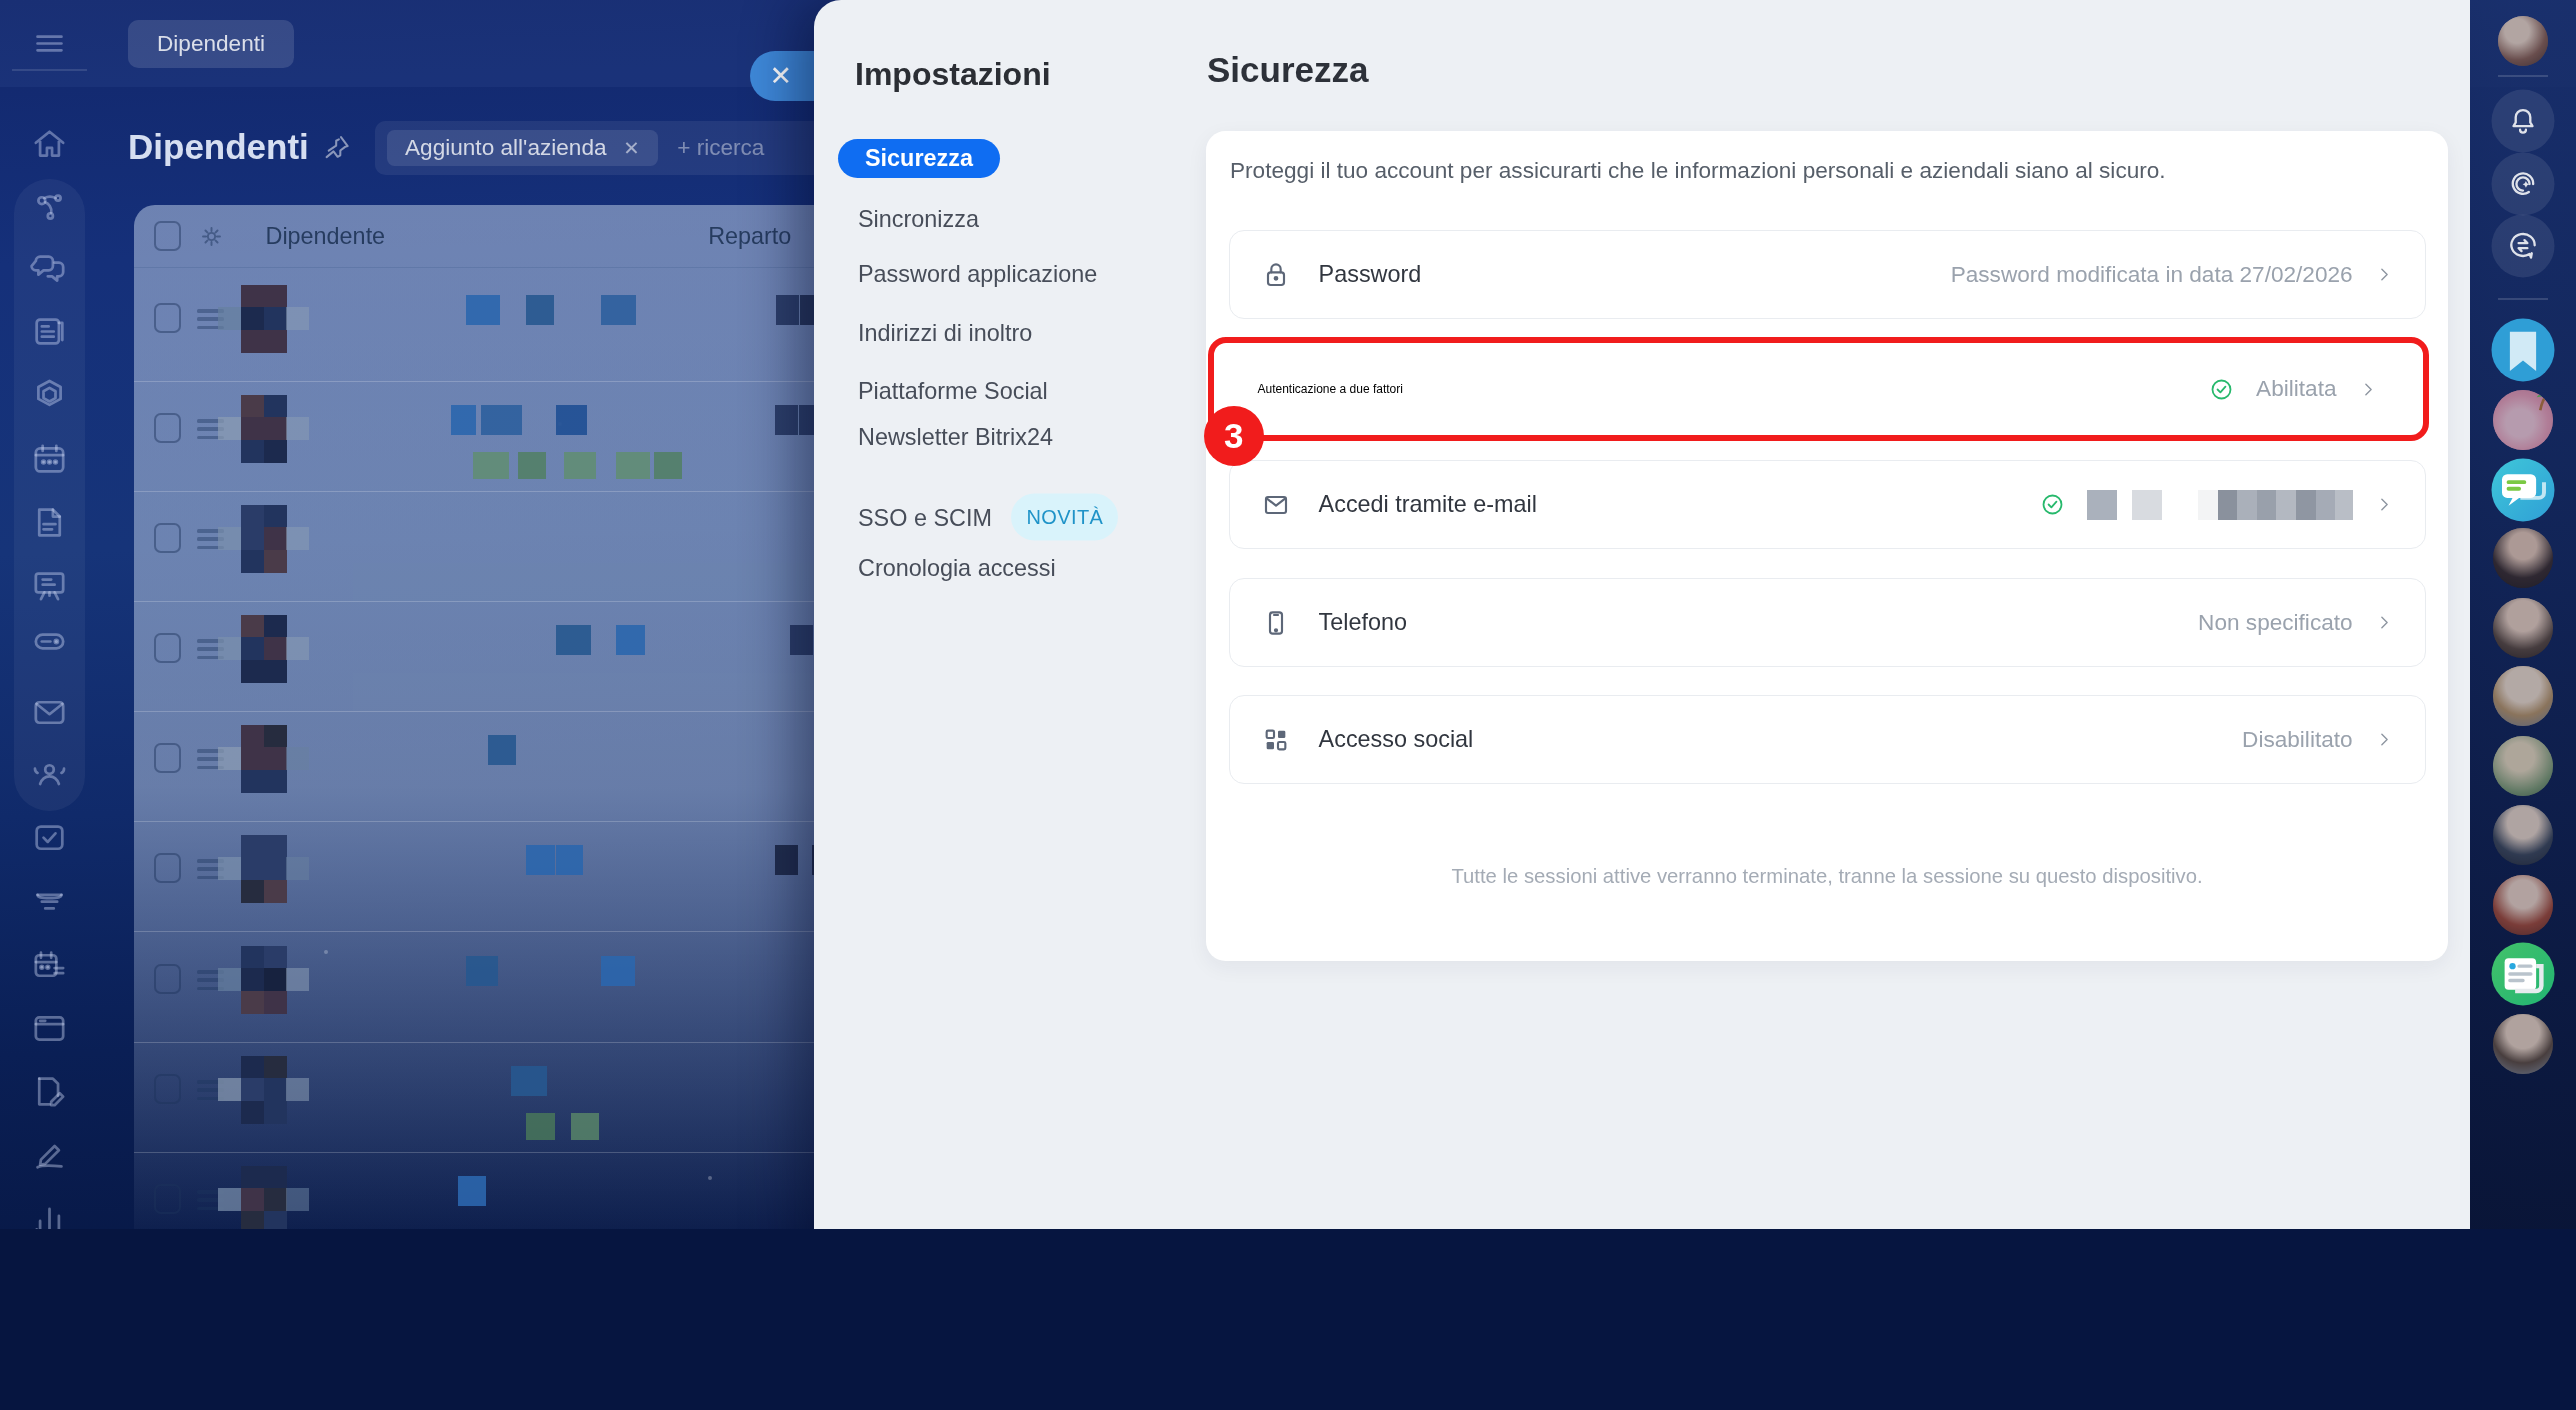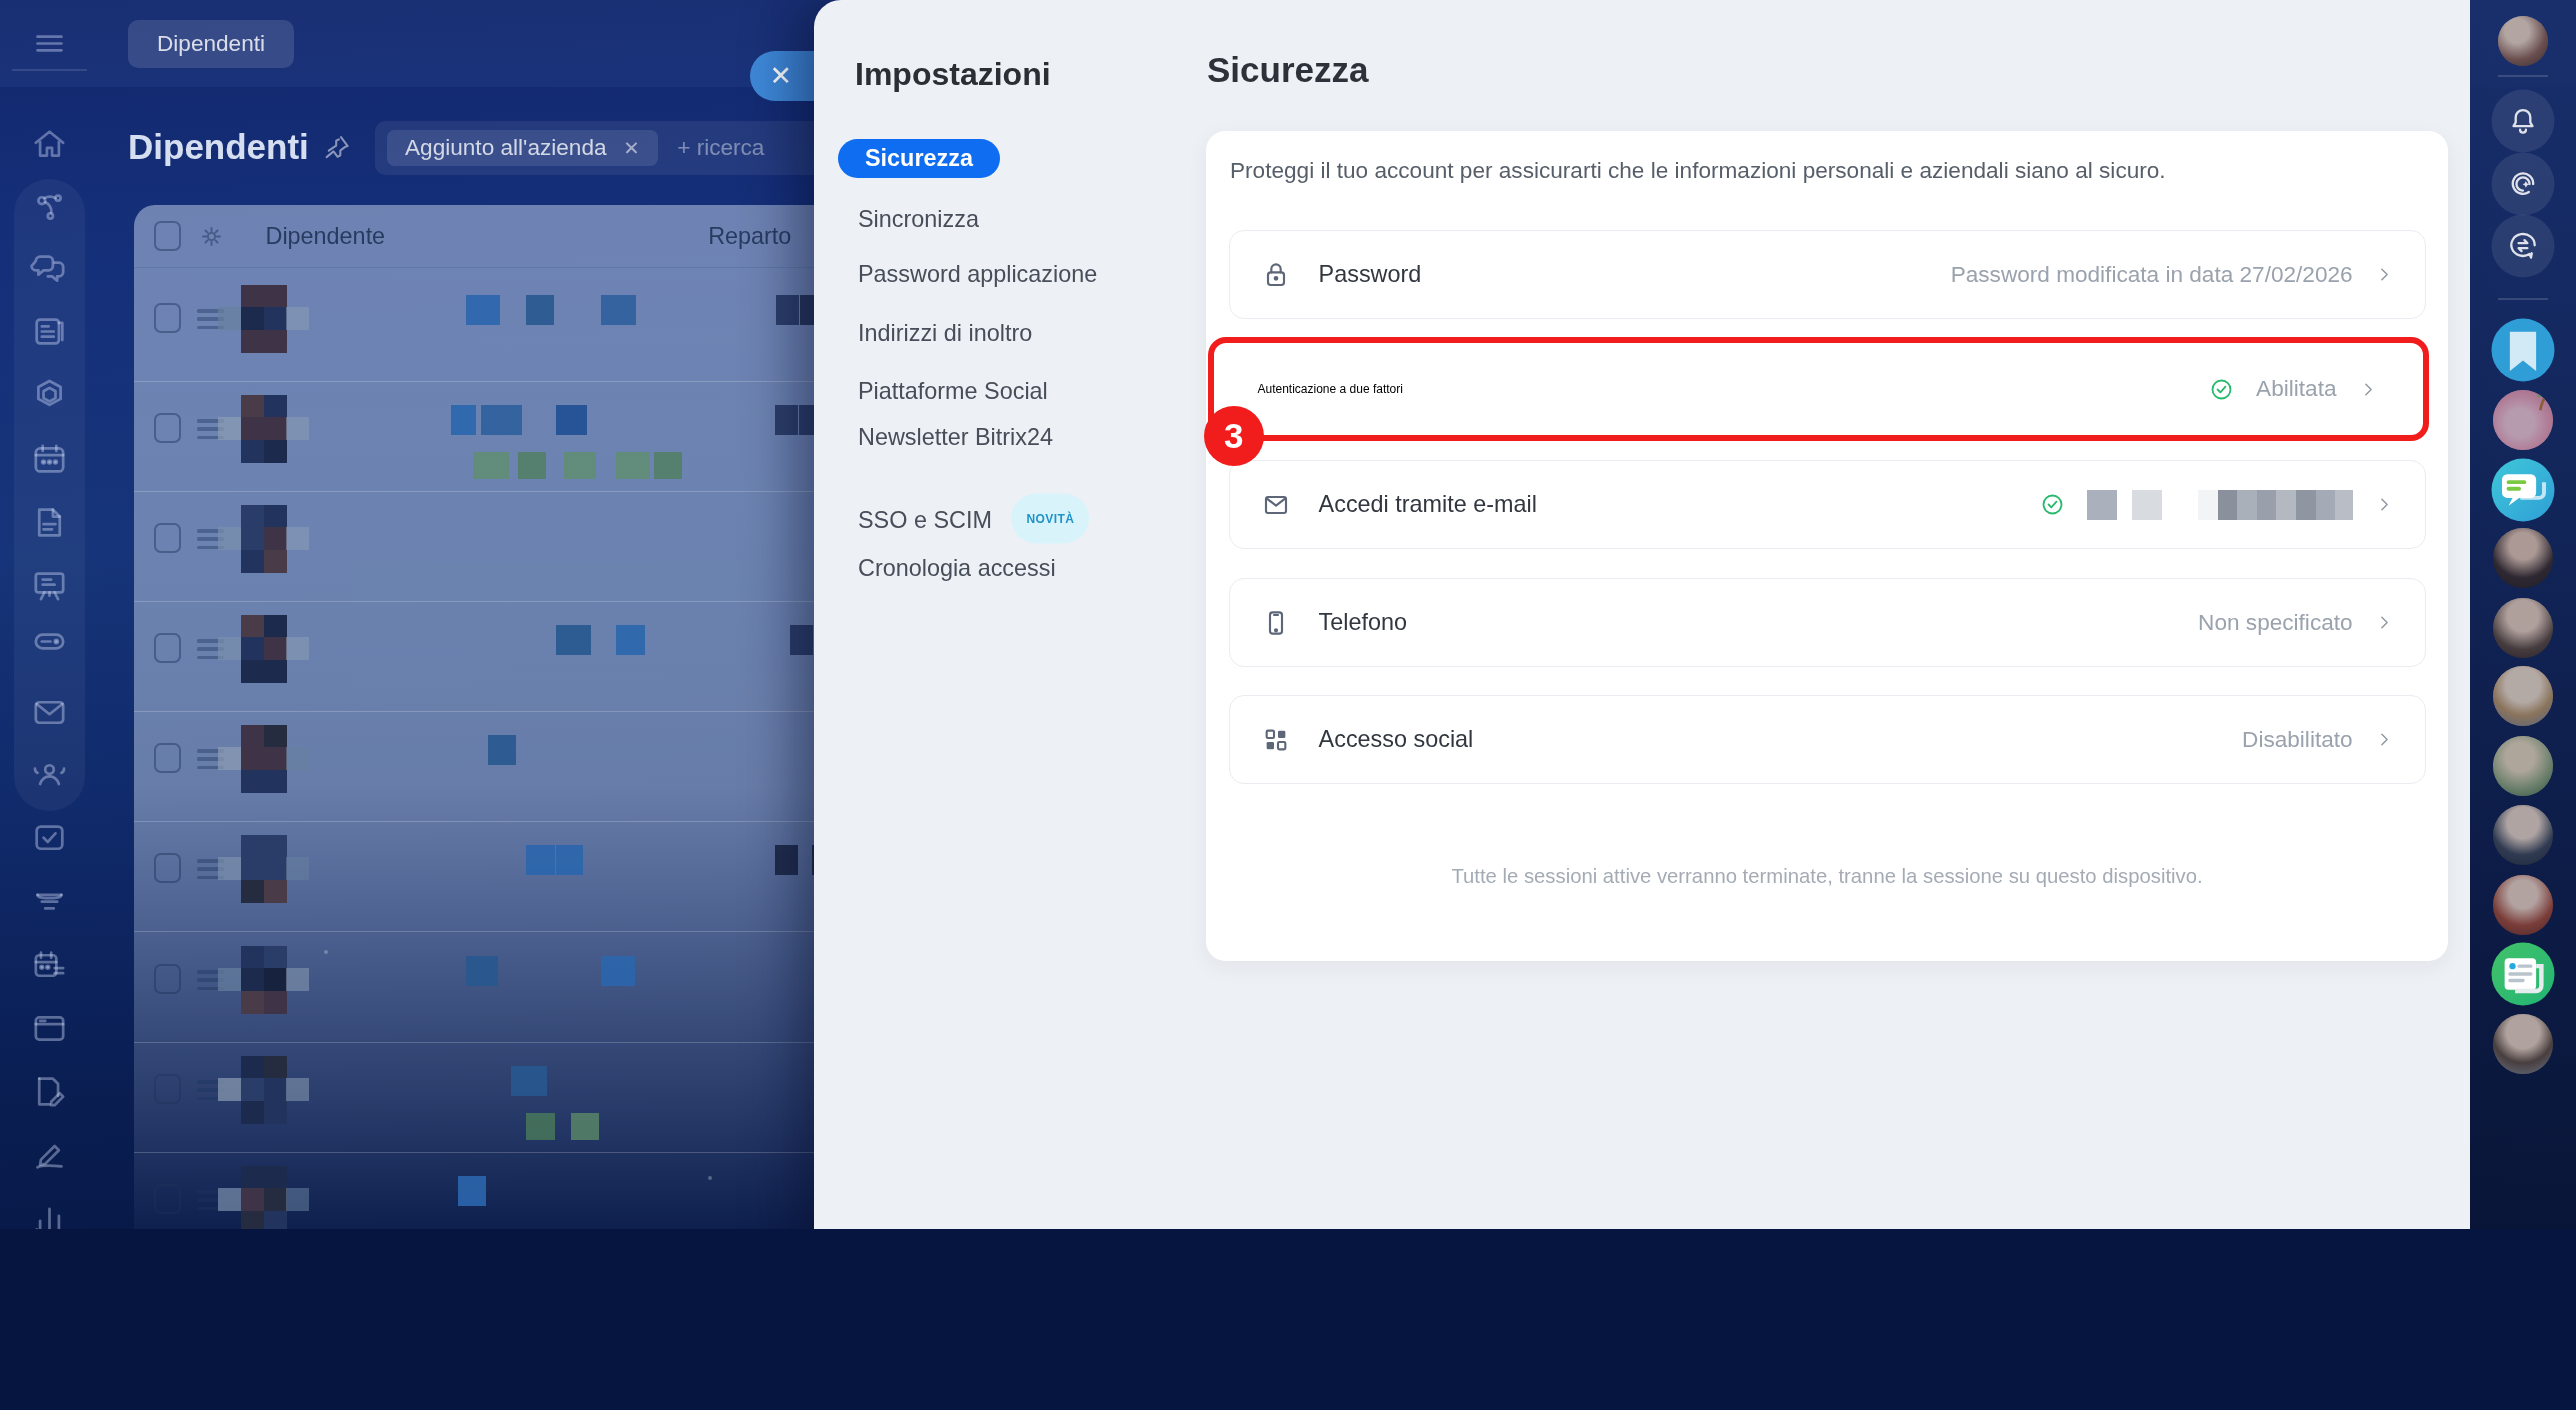--- a/index.html
+++ b/index.html
@@ -49,22 +49,22 @@
 
   
   .close-btn{position:absolute;left:750px;top:51px;width:89px;height:50px;border-radius:25px 0 0 25px;background:#3e88d8;
     z-index:19;display:flex;align-items:center;color:#fff;font-size:27px;padding-left:19.6px;cursor:pointer;}
   .panel{position:absolute;left:814px;top:0;width:1656px;height:1411px;background:#edf0f4;border-top-left-radius:27px;
     box-shadow:-18px 0 53px rgba(2,8,40,.45);z-index:20;}
   .p-title{position:absolute;left:41px;top:56px;font-size:32px;font-weight:700;color:#2b2e34;}
   .nav-item{position:absolute;left:44px;font-size:23.4px;color:#474d59;cursor:pointer;white-space:nowrap;display:flex;align-items:center;}
   .nav-pill{position:absolute;left:24px;top:139px;height:39px;border-radius:19.6px;padding:0 27px;background:#0f6df2;
     display:flex;align-items:center;color:#fff;font-weight:700;font-size:23.4px;cursor:pointer;}
-  .nav-badge{margin-left:19.6px;background:#d9f3fb;color:#1f93c8;font-size:12px;font-weight:700;letter-spacing:0.4px;
-    padding:18px 15px;border-radius:753px;transform:translateY(-1.5px);}
+  .nav-badge{margin-left:19.6px;background:#d9f3fb;color:#1f93c8;font-size:20px;font-weight:400;letter-spacing:0.4px;
+    padding:12px 15px;border-radius:753px;transform:translateY(-1.5px);}
   .p-heading{position:absolute;left:393px;top:50px;font-size:35px;font-weight:600;color:#2d3139;}
   .card{position:absolute;left:392px;top:131px;width:1242px;height:830px;background:#fff;border-radius:19.6px;
     box-shadow:0 6px 21px rgba(30,40,60,.06);}
   .desc{position:absolute;left:24px;top:27px;font-size:22.6px;color:#565e69;}
   .srow{position:absolute;left:22.6px;width:1197px;height:89px;background:#fff;border:1.5px solid #e9ecf0;border-radius:15px;
     display:flex;align-items:center;padding:0 30px;box-sizing:border-box;cursor:pointer;}
   .srow .ric{width:32px;height:32px;color:#5d6778;margin-right:27px;flex:none;display:flex;align-items:center;}
   .srow .ric svg{width:32px;height:32px;}
   .srow .lbl{font-size:23.4px;color:#31363f;}
   .rside{margin-left:auto;display:flex;align-items:center;gap:21px;}

